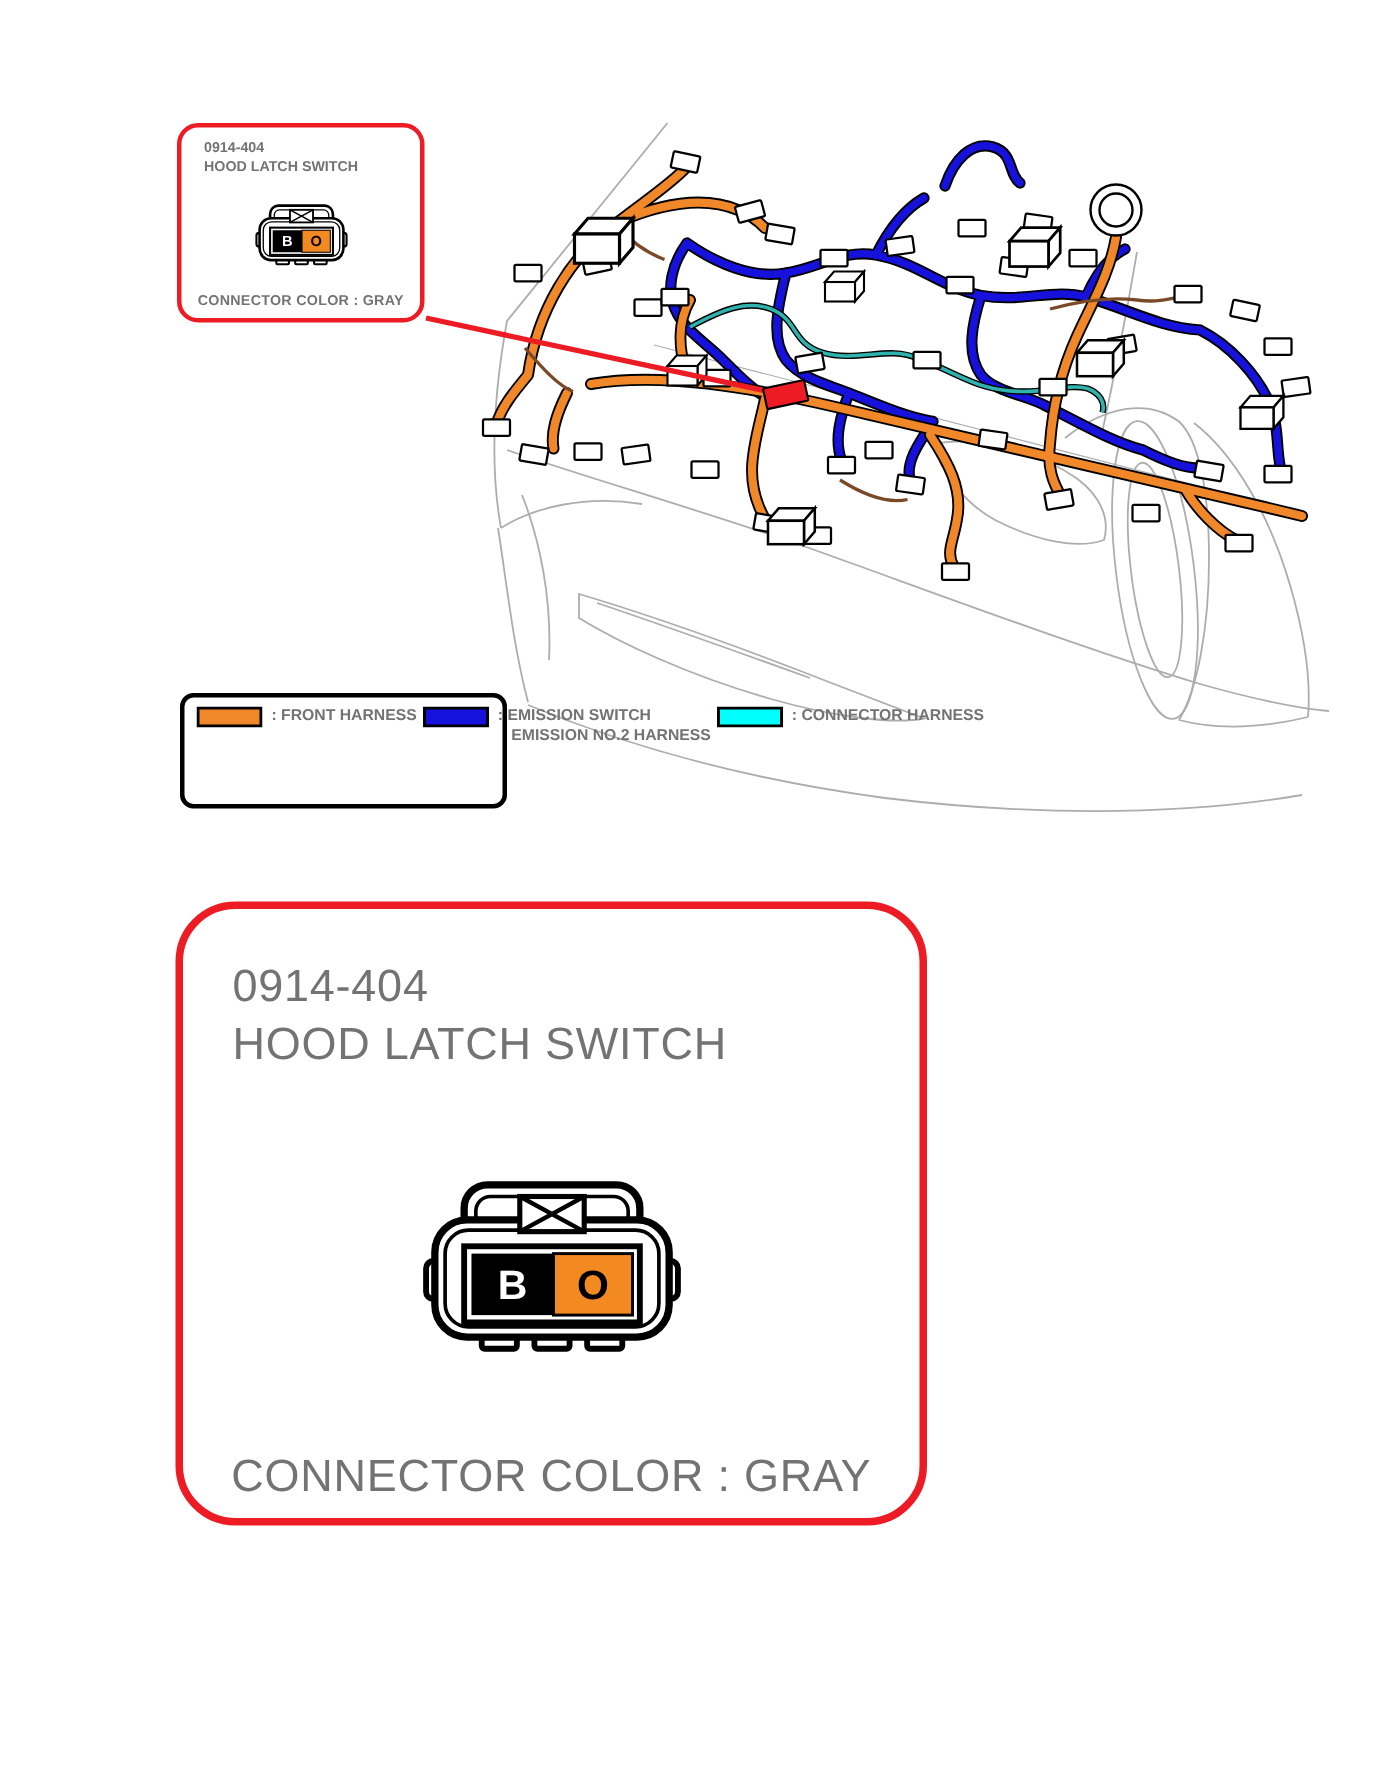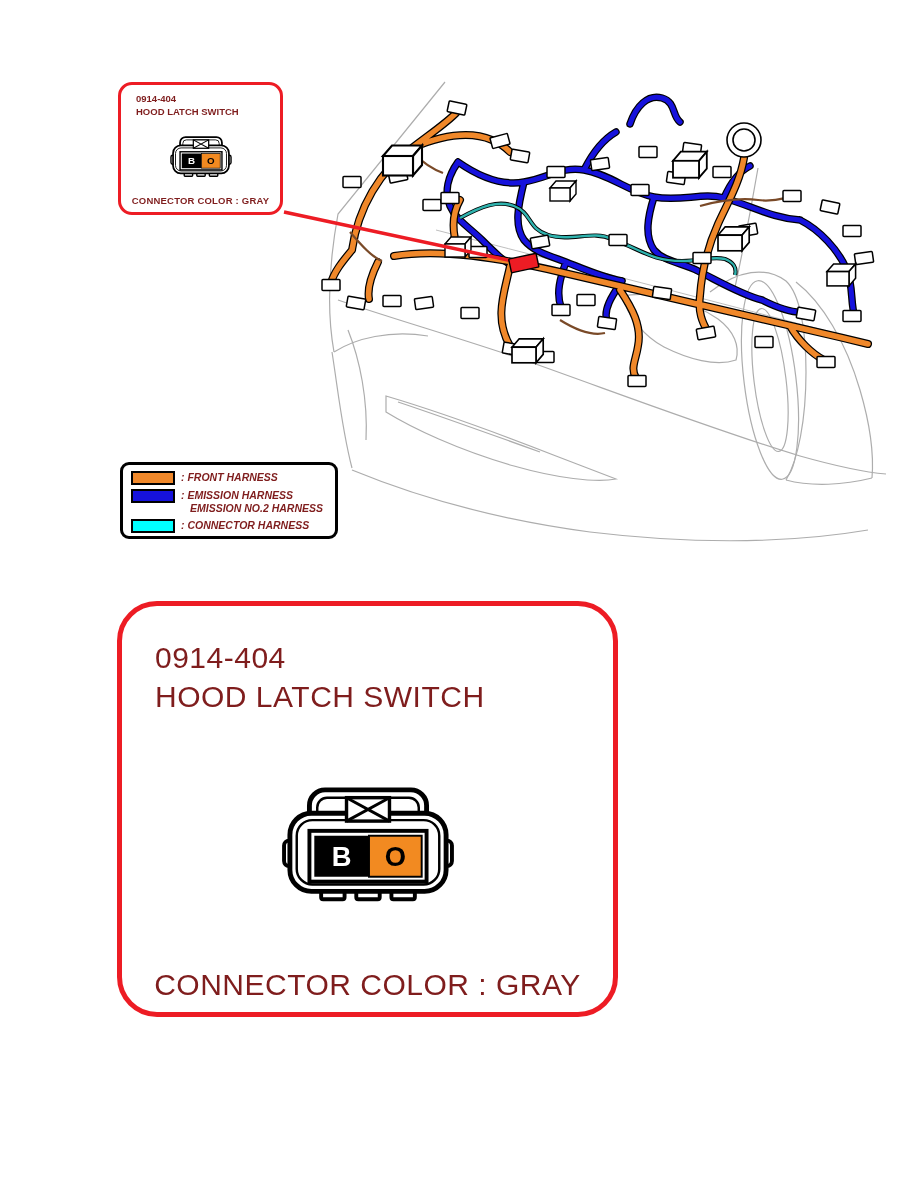--- a/index.html
+++ b/index.html
@@ -1,32 +1,32 @@
 <!DOCTYPE html>
 <html><head>
 <meta charset="utf-8">
 <style>
   html,body{margin:0;padding:0;background:#ffffff;}
   .page{position:relative;width:918px;height:1188px;background:#fff;overflow:hidden;
-        font-family:"Liberation Sans",sans-serif;color:#7f1d1d;}
+        font-family:"Liberation Sans",sans-serif;color:#737373;}
   .diagram-svg{position:absolute;left:0;top:0;}
 
   
   .callout{position:absolute;left:118px;top:82px;width:165px;height:133px;
            border:3px solid #ED1C24;border-radius:14px;background:#fff;box-sizing:border-box;}
   .callout .code{position:absolute;left:15px;top:8px;font-size:9.5px;font-weight:bold;}
   .callout .name{position:absolute;left:15px;top:21px;font-size:9.5px;font-weight:bold;}
   .callout .mini-conn{position:absolute;left:50%;top:50px;transform:translateX(-50%);}
   .callout .note{position:absolute;left:0;right:0;bottom:6px;text-align:center;
                  font-size:9.5px;font-weight:bold;letter-spacing:.2px;}
 
   
   .legend{position:absolute;left:120px;top:462px;width:218px;height:77px;
           border:3px solid #000;border-radius:9px;background:#fff;box-sizing:border-box;
-          padding:6px 8px;display:flex;flex-direction:column;gap:4px;font-style:italic;}
+          padding:6px 8px;display:flex;flex-direction:row;gap:4px;}
   .legend-row{display:flex;align-items:flex-start;}
   .legend-swatch{flex:0 0 auto;margin-top:0px;}
   .legend-text{margin-left:6px;font-size:10.5px;font-weight:bold;line-height:13px;white-space:nowrap;}
   .legend-text .l2{padding-left:9px;}
 
   
   .detail{position:absolute;left:117px;top:601px;width:501px;height:416px;
           border:5px solid #ED1C24;border-radius:40px;background:#fff;box-sizing:border-box;}
   .detail .code{position:absolute;left:33px;top:32px;font-size:30px;line-height:39px;letter-spacing:.5px;}
   .detail .name{position:absolute;left:33px;top:71px;font-size:30px;line-height:39px;letter-spacing:.5px;}
@@ -218,21 +218,21 @@
       <svg class="legend-swatch" width="44" height="14">
         <rect x="1" y="1" width="42" height="12" stroke="#000" stroke-width="2" fill="#F0882A"></rect>
       </svg>
       <div class="legend-text">: FRONT HARNESS</div>
     </div>
     <div class="legend-row">
       <svg class="legend-swatch" width="44" height="14">
         <rect x="1" y="1" width="42" height="12" stroke="#000" stroke-width="2" fill="#1612DC"></rect>
       </svg>
       <div class="legend-text">
-        <div>: EMISSION HARNESS</div>
+        <div>: EMISSION SWITCH</div>
         <div class="l2">EMISSION NO.2 HARNESS</div>
       </div>
     </div>
     <div class="legend-row">
       <svg class="legend-swatch" width="44" height="14">
         <rect x="1" y="1" width="42" height="12" stroke="#000" stroke-width="2" fill="#00FFFF"></rect>
       </svg>
       <div class="legend-text">: CONNECTOR HARNESS</div>
     </div>
   </div>

